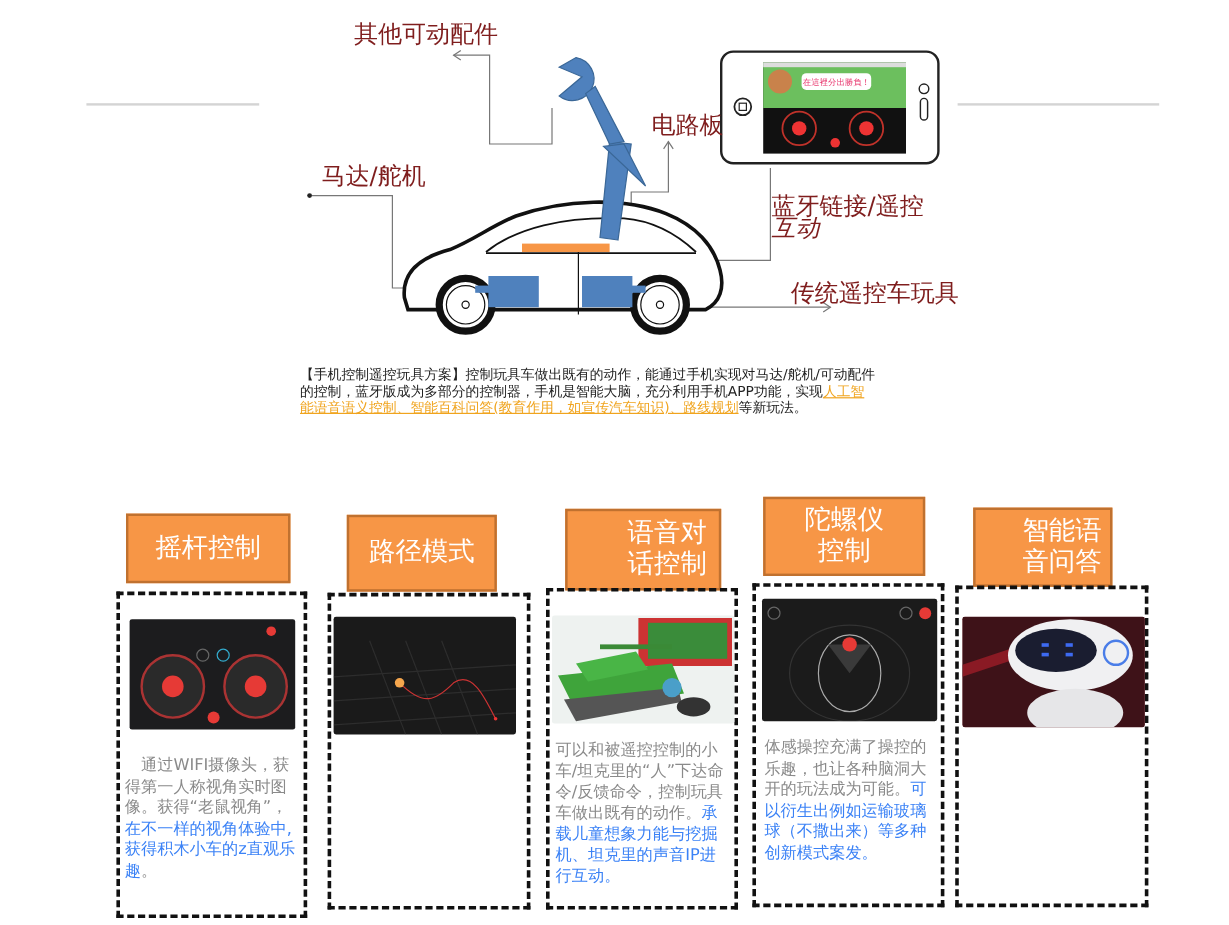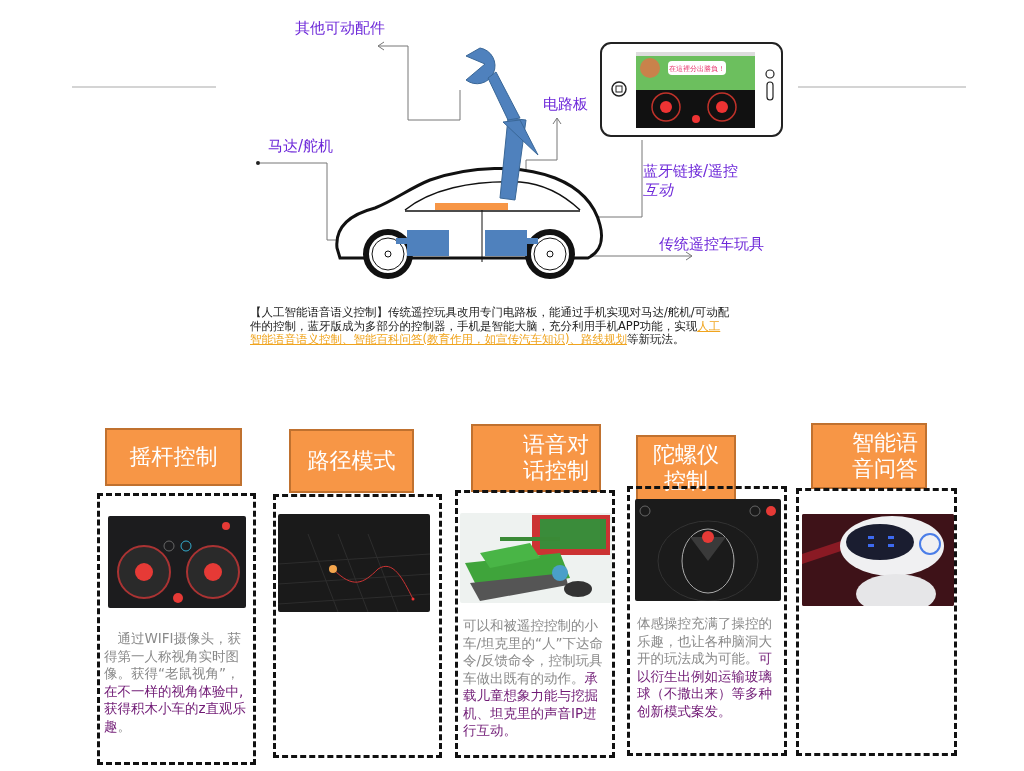--- a/index.html
+++ b/index.html
@@ -2,39 +2,39 @@
 <html><head>
 <meta charset="utf-8">
 <style>
   * { box-sizing: border-box; margin: 0; padding: 0; }
   body {
     width: 1024px; height: 771px; background: #ffffff; position: relative; overflow: hidden;
     font-family: "DejaVu Sans", "Liberation Sans", sans-serif;
   }
   .abs { position: absolute; }
   .hline { position: absolute; height: 2px; background: #d4d4d4; }
-  .label { position: absolute; font-size: 15px; color: #6d28d9; white-space: nowrap; line-height: 20px; }
+  .label { position: absolute; font-size: 20px; color: #7f1d1d; white-space: nowrap; line-height: 20px; }
   .desc {
     position: absolute; left: 250px; top: 306px; width: 480px;
     font-size: 11.5px; line-height: 13.5px; color: #222;
   }
   .desc .hl { color: #f0a41e; text-decoration: underline; }
   .title-box {
     position: absolute; background: #f79646; border: 2px solid #c0712f;
     color: #fff; font-size: 22px; line-height: 26px; text-align: center;
     display: flex; align-items: center; justify-content: center;
   }
   .card {
     position: absolute; border: 3px dashed #111;
   }
   .thumb { position: absolute; overflow: hidden; border-radius: 2px; }
   .card-text {
     position: absolute; font-size: 13.5px; line-height: 17.5px; color: #8a8a8a;
   }
-  .card-text .red { color: #701a75; }
+  .card-text .red { color: #3b82f6; }
 </style>
 </head>
 <body>
 
 <div class="hline" style="left:72px; top:86px; width:144px;"></div>
 <div class="hline" style="left:798px; top:86px; width:168px;"></div>
 
 <svg class="abs" style="left:0;top:0" width="1024" height="300" viewBox="0 0 1024 300">
 
   <g stroke="#777" stroke-width="1" fill="none">
@@ -108,21 +108,21 @@
 </svg>
 
 <div class="label" style="left:295px; top:18px;">其他可动配件</div>
 <div class="label" style="left:543px; top:94px;">电路板</div>
 <div class="label" style="left:268px; top:136px;">马达/舵机</div>
 <div class="label" style="left:643px; top:161px;text-align:right;">蓝牙链接/遥控</div>
 <div class="label" style="left:643px; top:180px;font-style:italic;">互动</div>
 <div class="label" style="left:659px; top:234px;">传统遥控车玩具</div>
 
 <div class="desc">
-  <span>【人工智能语音语义控制】传统遥控玩具改用专门电路板，能通过手机实现对马达/舵机/可动配件的控制，蓝牙版成为多部分的控制器，手机是智能大脑，充分利用手机APP功能，实现</span><span class="hl">人工智能语音语义控制、智能百科问答(教育作用，如宣传汽车知识)、路线规划</span><span>等新玩法。</span>
+  <span>【手机控制遥控玩具方案】控制玩具车做出既有的动作，能通过手机实现对马达/舵机/可动配件的控制，蓝牙版成为多部分的控制器，手机是智能大脑，充分利用手机APP功能，实现</span><span class="hl">人工智能语音语义控制、智能百科问答(教育作用，如宣传汽车知识)、路线规划</span><span>等新玩法。</span>
 </div>
 
 <div class="title-box" style="left:105px; top:428px; width:137px; height:58px;justify-content:center;">
   <span>摇杆控制</span>
 </div>
 <div class="card" style="left:97px; top:493px; width:159px; height:272px;">
   <div class="thumb" style="left:8px; top:20px; width:138px; height:92px; background:#1c1c1e;">
     <svg width="138" height="92" viewBox="0 0 138 92">
       <circle cx="36" cy="56" r="26" fill="#2a2a2a" stroke="#a33" stroke-width="2"></circle>
       <circle cx="36" cy="56" r="9" fill="#e63a36"></circle>
@@ -174,21 +174,21 @@
       <path d="M10,70 L105,60 L108,72 L20,88 Z" fill="#555"></path>
       <ellipse cx="118" cy="76" rx="14" ry="8" fill="#333"></ellipse>
       <circle cx="100" cy="60" r="8" fill="#4a9fc9"></circle>
     </svg>
   </div>
   <div class="card-text" style="left:5px; top:124px; width:144px;">
     <span>可以和被遥控控制的小车/坦克里的“人”下达命令/反馈命令，控制玩具车做出既有的动作。</span><span class="red">承载儿童想象力能与挖掘机、坦克里的声音IP进行互动。</span>
   </div>
 </div>
 
-<div class="title-box" style="left:636px; top:435px; width:100px; height:66px;">
+<div class="title-box" style="left:636px; top:414px; width:135px; height:66px;">
   <span style="width:80px;">陀螺仪控制</span>
 </div>
 <div class="card" style="left:627px; top:486px; width:160px; height:270px;">
   <div class="thumb" style="left:5px; top:10px; width:146px; height:102px; background:#1b1b1b;">
     <svg width="146" height="102" viewBox="0 0 146 102">
       <ellipse cx="73" cy="62" rx="26" ry="32" fill="none" stroke="#aaa" stroke-width="1"></ellipse>
       <ellipse cx="73" cy="62" rx="50" ry="40" fill="none" stroke="#333" stroke-width="1"></ellipse>
       <path d="M73,62 L55,38 L91,38 Z" fill="#3a3a3a"></path>
       <circle cx="73" cy="38" r="6" fill="#e63a36"></circle>
       <circle cx="136" cy="12" r="5" fill="#e63a36"></circle>

